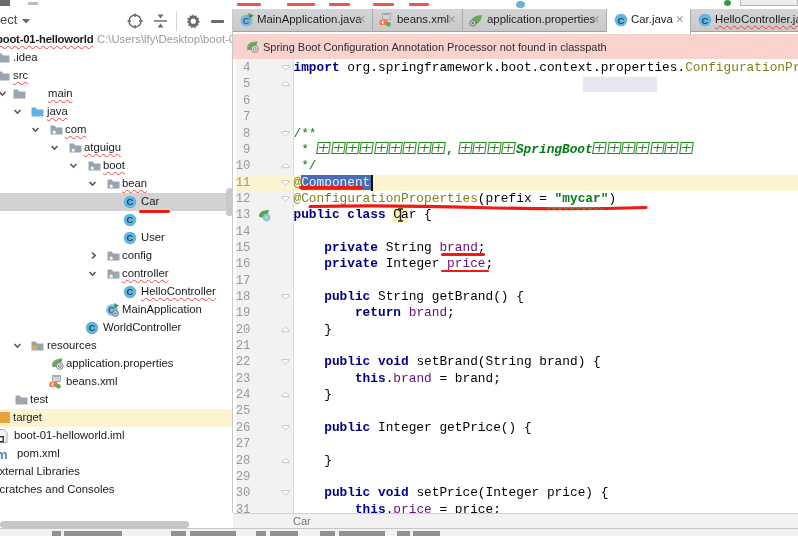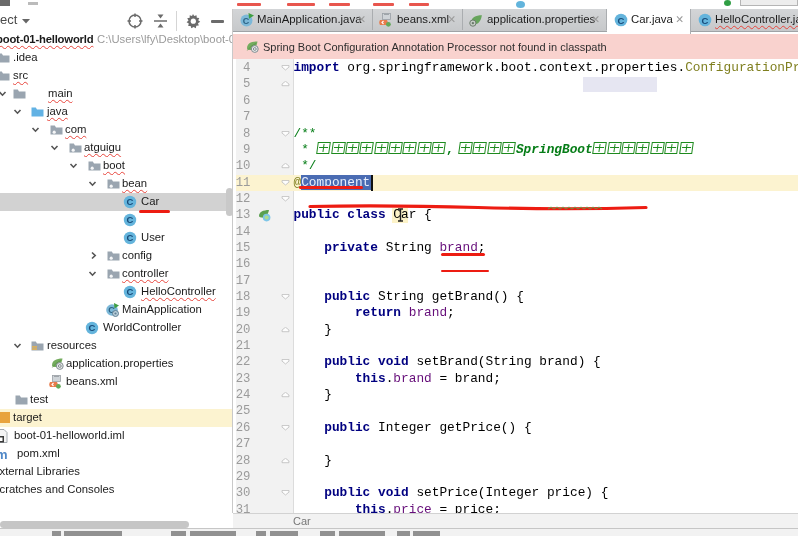--- a/index.html
+++ b/index.html
@@ -393,22 +393,24 @@
 <svg class="abs" style="left:258px;top:209.25px" width="14" height="13" viewBox="0 0 14 13">
       <path d="M1 7 C1 3 5 1 11 1 C10 6 7 9 4 8.6 C2.5 8.4 1 8 1 7 Z" fill="#5aa150"></path>
       <circle cx="8.6" cy="8.6" r="3.8" fill="#7ec6e8"></circle>
       <circle cx="8.6" cy="8.6" r="2" fill="#aede8e"></circle>
     </svg>
 <div class="cl" style="top:60.1px"><span class="k">import</span> org.springframework.boot.context.properties.<span class="ann">ConfigurationProp</span></div>
 <div class="cl" style="top:125.5px"><span class="cmt">/**</span></div>
 <div class="cl" style="top:141.85px"><span class="cmt"> * </span><span class="cjk"></span><span class="cjk"></span><span class="cjk"></span><span class="cjk"></span><span class="cjk"></span><span class="cjk"></span><span class="cjk"></span><span class="cjk"></span><span class="cjk"></span><span class="cmt" style="display:inline-block;width:12.5px;font-weight:bold">,</span><span class="cjk"></span><span class="cjk"></span><span class="cjk"></span><span class="cjk"></span><span class="cmt" style="font-style:italic;font-weight:bold">SpringBoot</span><span class="cjk"></span><span class="cjk"></span><span class="cjk"></span><span class="cjk"></span><span class="cjk"></span><span class="cjk"></span><span class="cjk"></span></div>
 <div class="cl" style="top:158.20000000000002px"><span class="cmt"> */</span></div>
 <div class="cl" style="top:174.55px"><span class="ann">@</span><span style="color:#e8eefc">Component</span></div>
+<div class="cl" style="top:190.9px"><span class="ann">@ConfigurationProperties</span>(prefix = <span class="str">"mycar"</span>)</div>
 <div class="cl" style="top:207.25px"><span class="k">public class</span> Car {</div>
 <div class="cl" style="top:239.95000000000002px">    <span class="k">private</span> String <span class="fld">brand</span>;</div>
+<div class="cl" style="top:256.3px">    <span class="k">private</span> Integer <span class="fld">price</span>;</div>
 <div class="cl" style="top:289.00000000000006px">    <span class="k">public</span> String getBrand() {</div>
 <div class="cl" style="top:305.35px">        <span class="k">return</span> <span class="fld">brand</span>;</div>
 <div class="cl" style="top:321.70000000000005px">    }</div>
 <div class="cl" style="top:354.40000000000003px">    <span class="k">public void</span> setBrand(String brand) {</div>
 <div class="cl" style="top:370.75000000000006px">        <span class="k">this</span>.<span class="fld">brand</span> = brand;</div>
 <div class="cl" style="top:387.1px">    }</div>
 <div class="cl" style="top:419.80000000000007px">    <span class="k">public</span> Integer getPrice() {</div>
 <div class="cl" style="top:452.50000000000006px">    }</div>
 <div class="cl" style="top:485.20000000000005px">    <span class="k">public void</span> setPrice(Integer price) {</div>
 <div class="cl" style="top:501.55000000000007px">        <span class="k">this</span>.<span class="fld">price</span> = price;</div>

